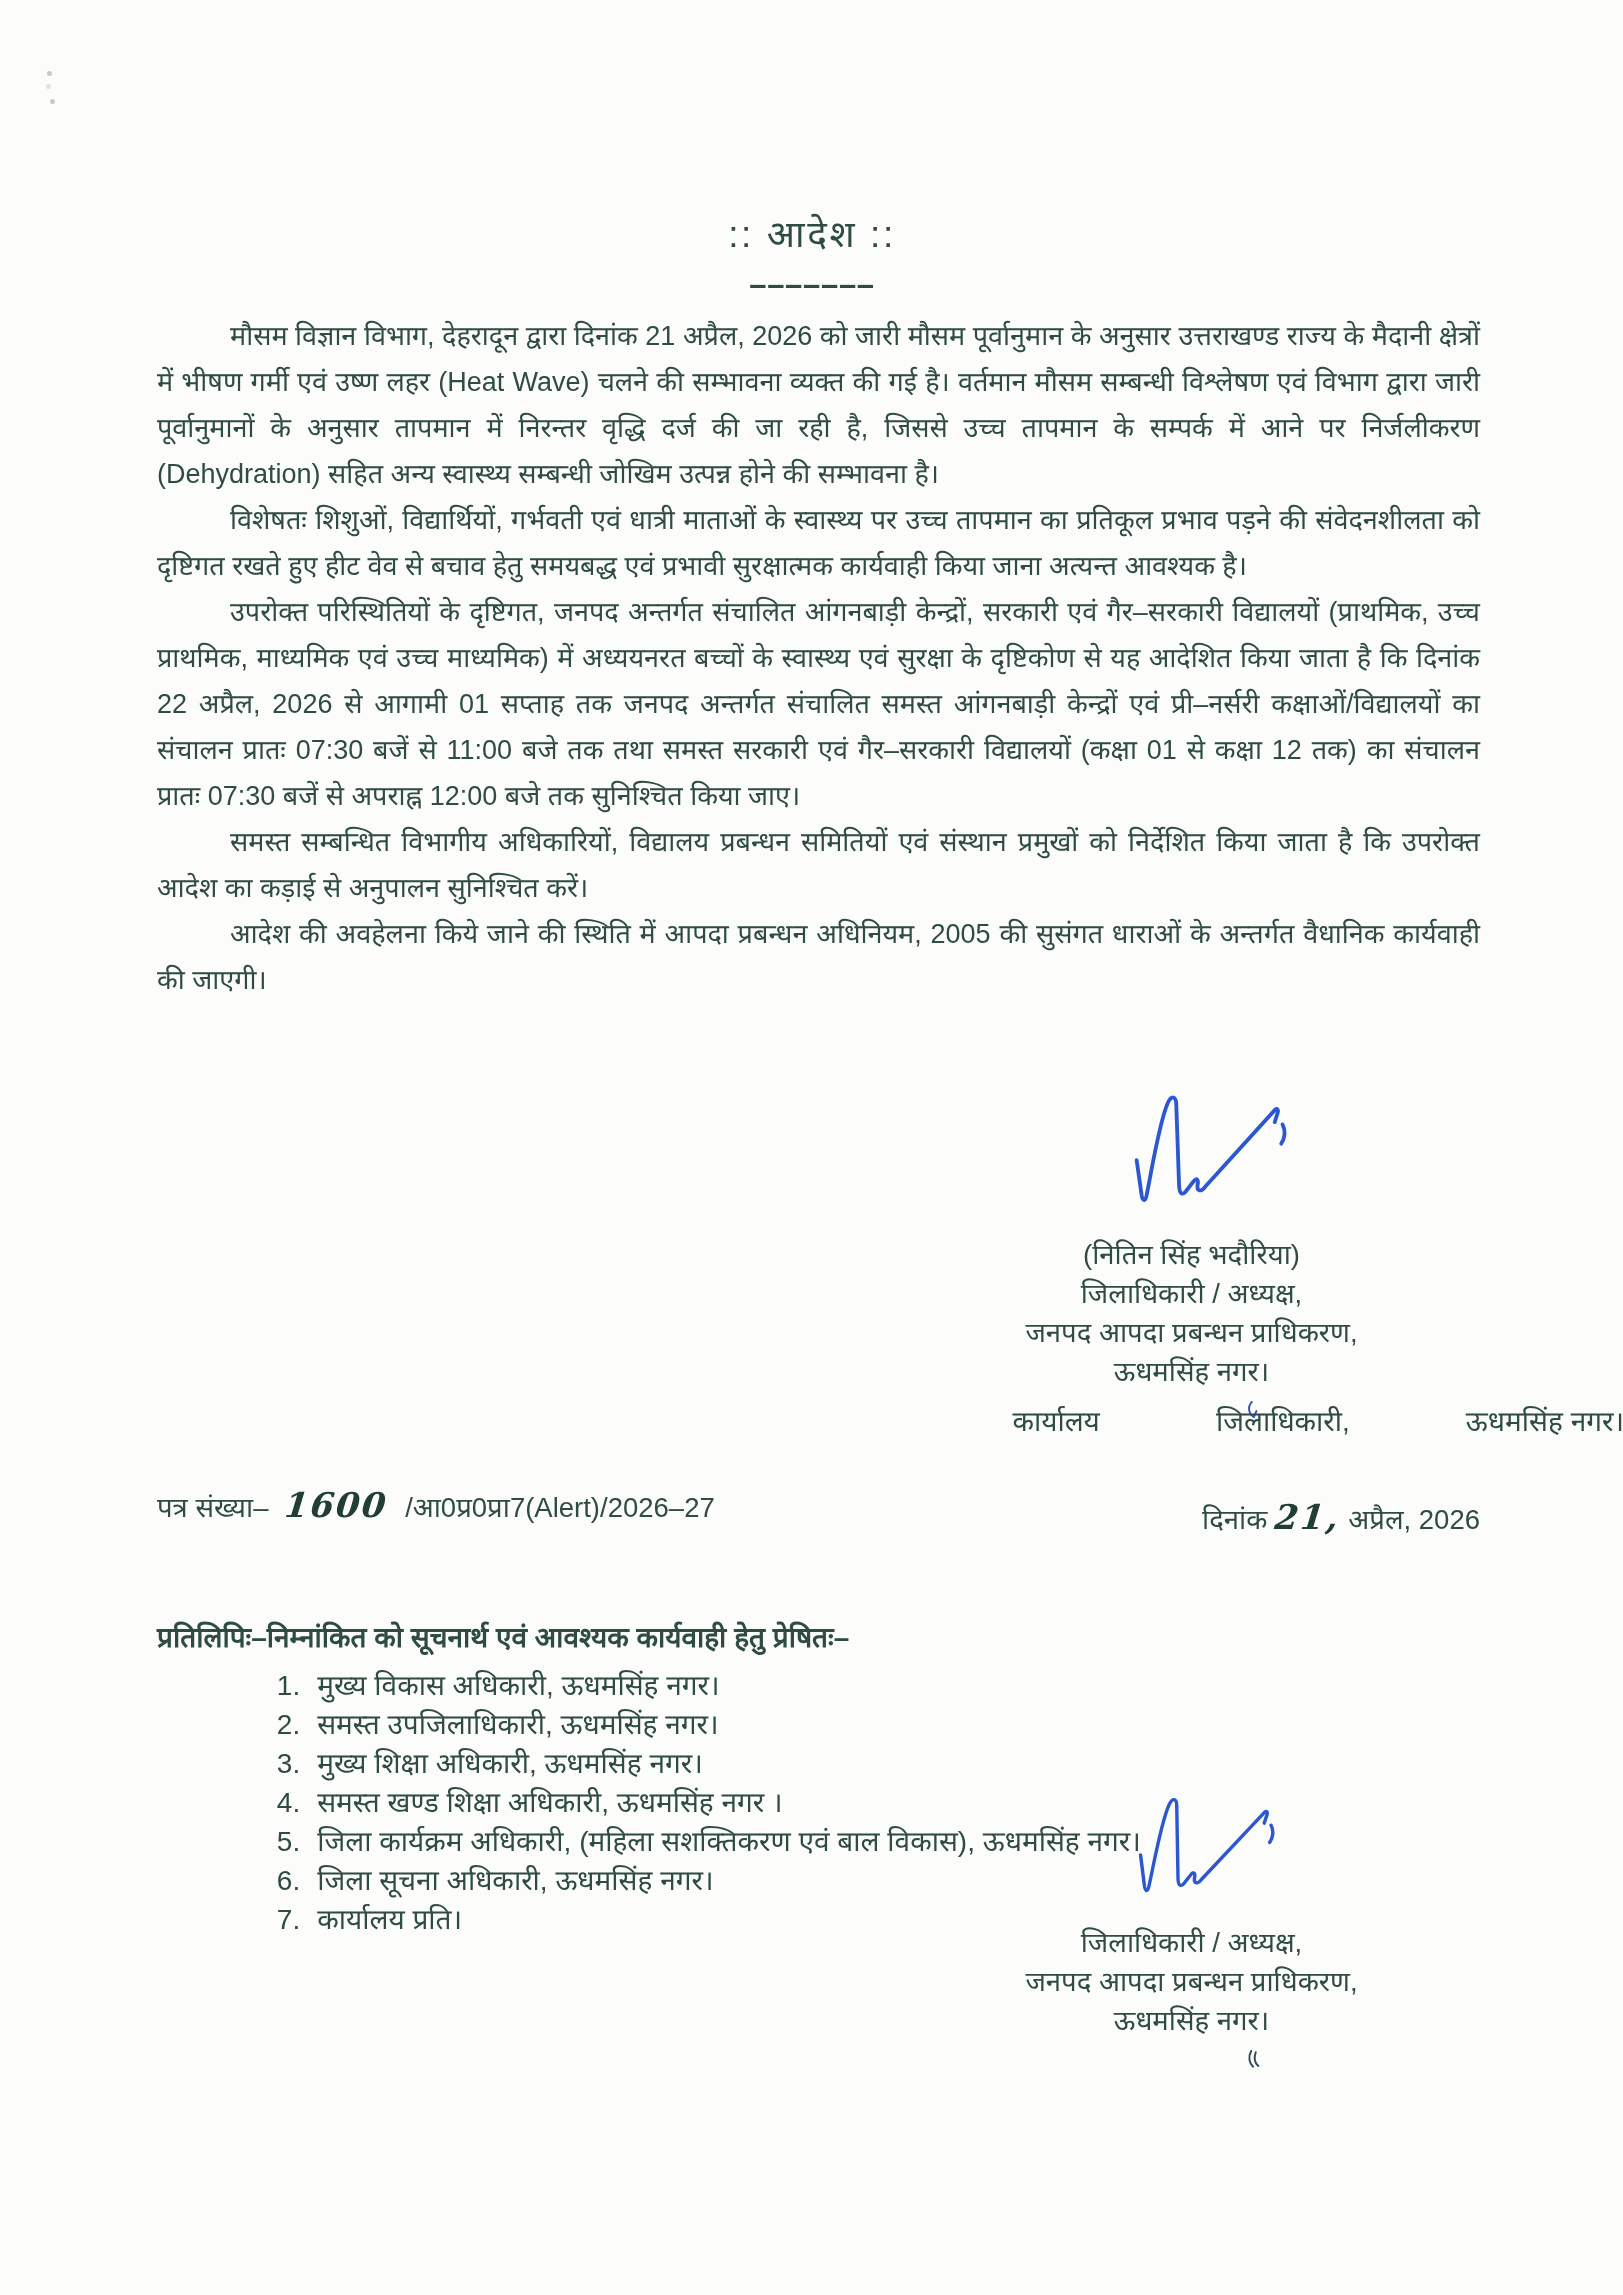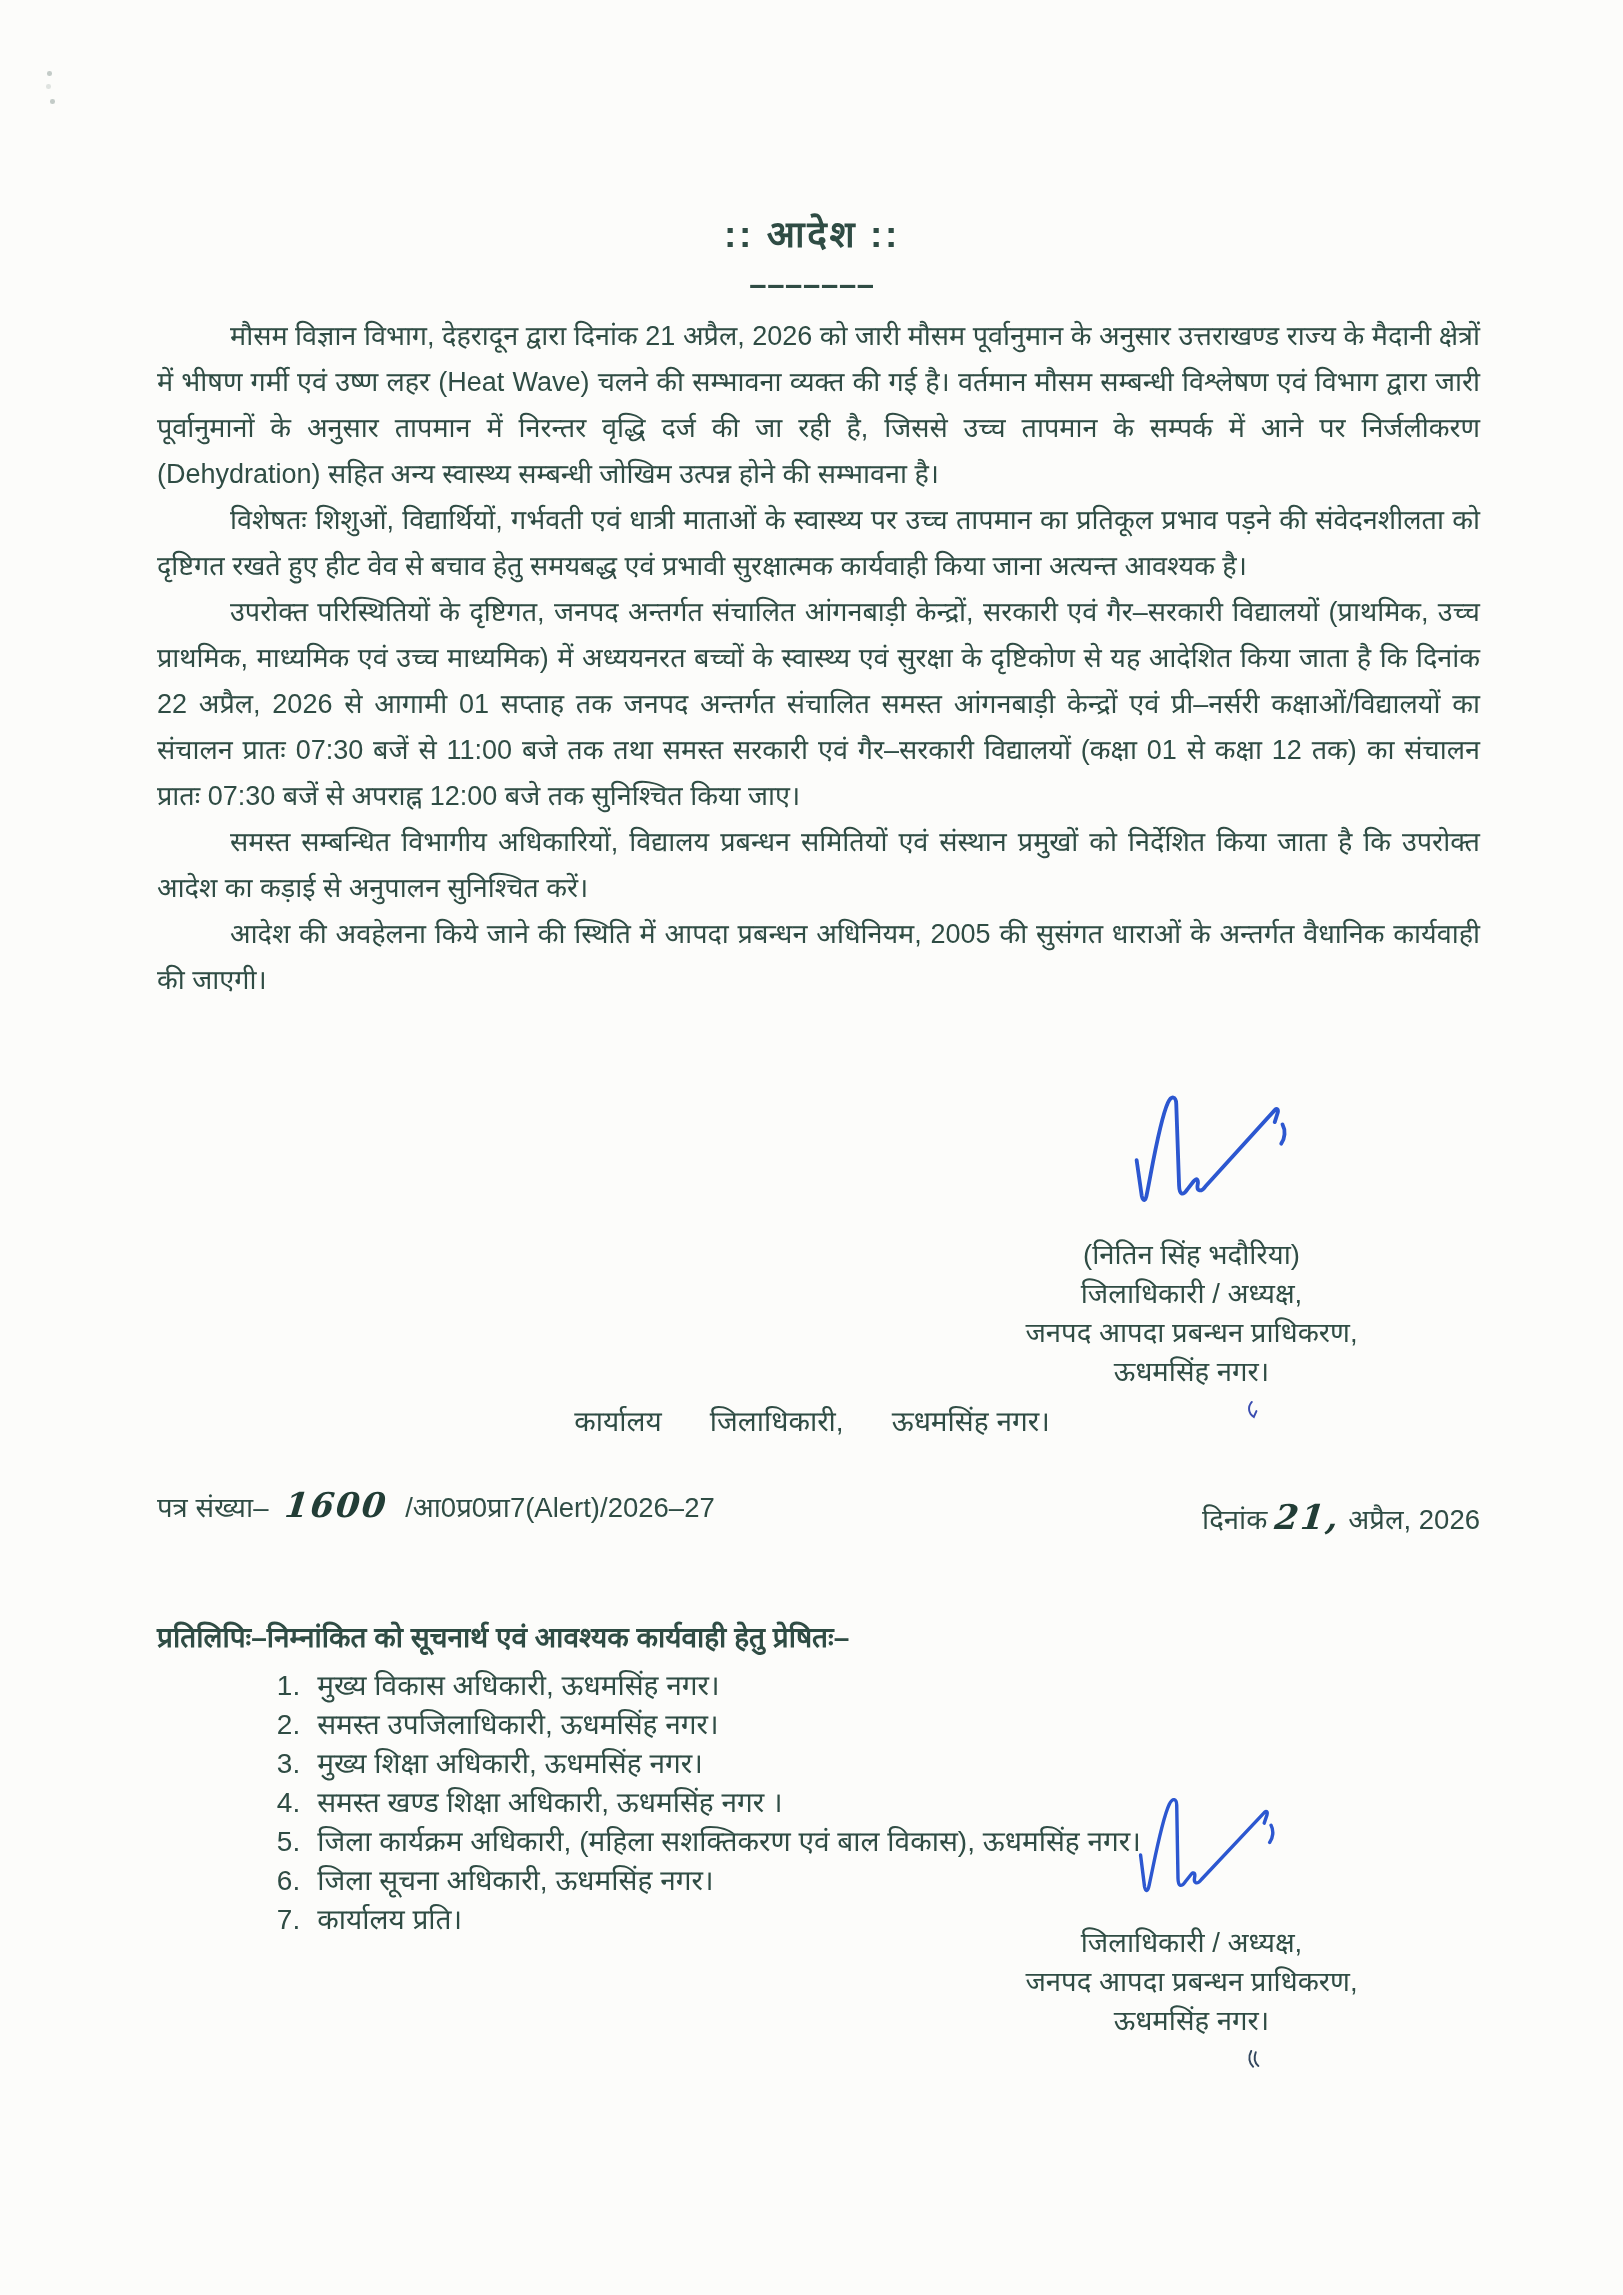--- a/index.html
+++ b/index.html
@@ -12,21 +12,21 @@
     overflow:hidden;
   }
   
   .speck{position:absolute;width:4.6px;height:4.6px;border-radius:50%;background:rgba(47,76,68,.28);}
   .speck.s1{left:47px;top:71px;}
   .speck.s2{left:50px;top:99px;}
   .speck.s3{left:46px;top:84px;opacity:.5;}
 
   .doc-title{
     position:absolute;top:207px;left:0;width:100%;
-    text-align:center;font-size:37px;font-weight:bold;
+    text-align:center;font-size:37px;font-weight:normal;
     letter-spacing:2.6px;
   }
   .divider-text{
     position:absolute;top:267px;left:0;width:100%;
     text-align:center;font-size:31px;font-weight:bold;letter-spacing:0.7px;
   }
 
   .body-block{
     position:absolute;top:313px;left:157px;width:1323px;
     font-size:27px;line-height:46px;
@@ -43,21 +43,21 @@
   .sig1{left:969px;top:1088px;}
   .sig2{left:969px;top:1792px;}
   .signature-svg{display:block;margin:0 auto;transform:translateX(36px) rotate(-2deg);}
   .sig2 .signature-svg{transform:translateX(29.5px) rotate(-1deg);}
   .pen-flourish{display:inline-block;margin-left:124px;margin-top:3.9px;}
 
   .office-block{
     position:absolute;top:1401px;left:0;width:1624px;text-align:center;
     font-size:28px;
   }
-  .office-line1{display:flex;justify-content:center;gap:48px;}
+  .office-line1{display:flex;justify-content:flex-end;gap:116px;}
   .office-line2{margin-top:13px;}
 
   .ref-row{
     position:absolute;top:1485px;left:157px;width:1323px;
     font-size:27.5px;
   }
   .ref-left{display:inline-flex;align-items:baseline;}
   .ref-right{position:absolute;right:0;top:12px;display:inline-flex;align-items:flex-end;}
   .handwrit{
     font-family:"DejaVu Serif", serif;

